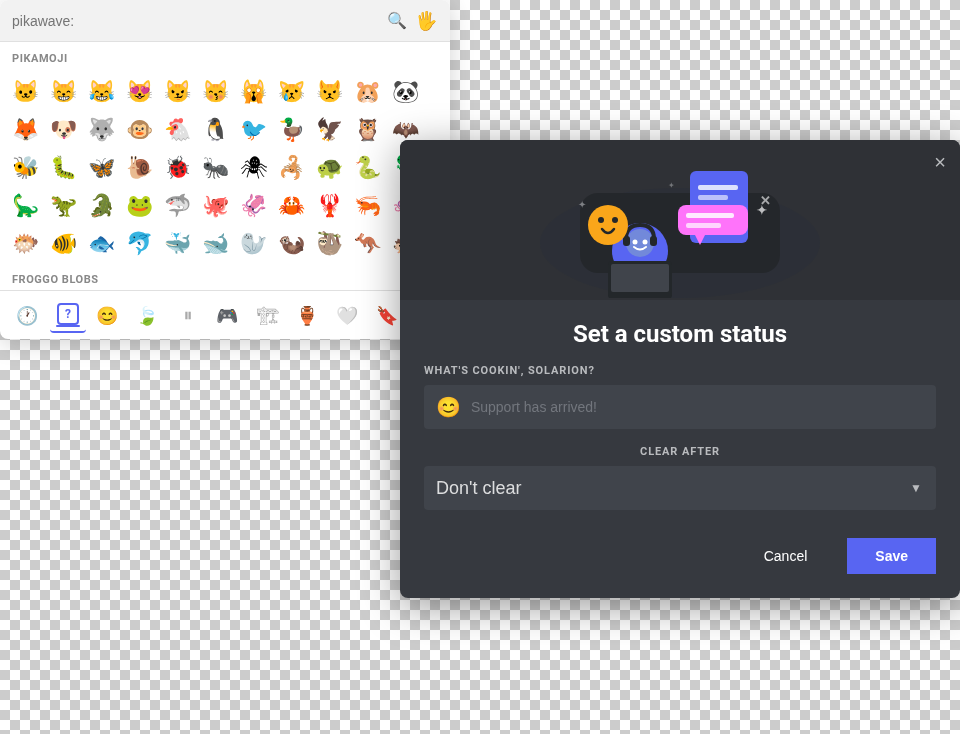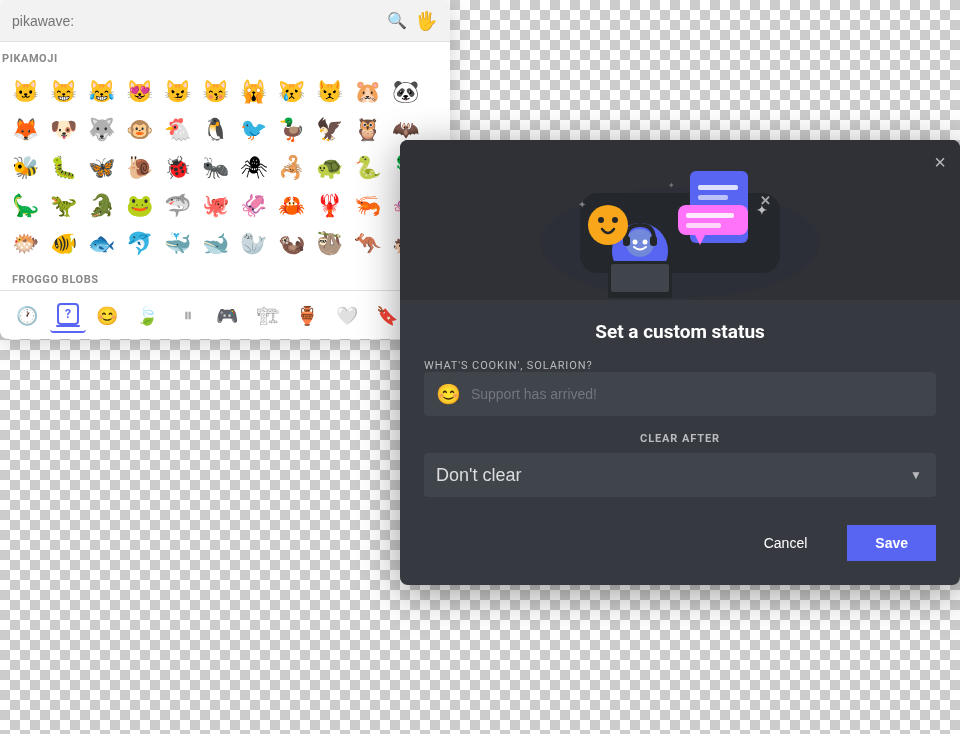--- a/index.html
+++ b/index.html
@@ -60,21 +60,21 @@
       color: #f5b942;
       font-size: 18px;
       cursor: pointer;
     }
 
     .emoji-section-label {
       font-size: 11px;
       font-weight: 700;
       color: #888;
       letter-spacing: 0.05em;
-      padding: 10px 2px 4px;
+      padding: 10px 12px 4px;
       text-transform: uppercase;
     }
 
     .emoji-grid {
       display: flex;
       flex-wrap: wrap;
       padding: 4px 8px 8px;
       gap: 2px;
     }
 
@@ -164,31 +164,32 @@
       z-index: 5;
     }
 
     .modal-body {
       padding: 20px 24px 24px;
     }
 
     .modal-title {
       text-align: center;
       color: #fff;
-      font-size: 19px;
+      font-size: 24px;
       font-weight: 700;
       margin-bottom: 16px;
     }
 
     .status-section-label {
       font-size: 11px;
-      font-weight: 400;
+      font-weight: 700;
       color: #b9bbbe;
       letter-spacing: 0.08em;
       text-transform: uppercase;
+      margin-bottom: 8px;
     }
 
     .status-input-row {
       display: flex;
       align-items: center;
       background: #40444b;
       border-radius: 4px;
       padding: 0 12px;
       margin-bottom: 16px;
       height: 44px;

